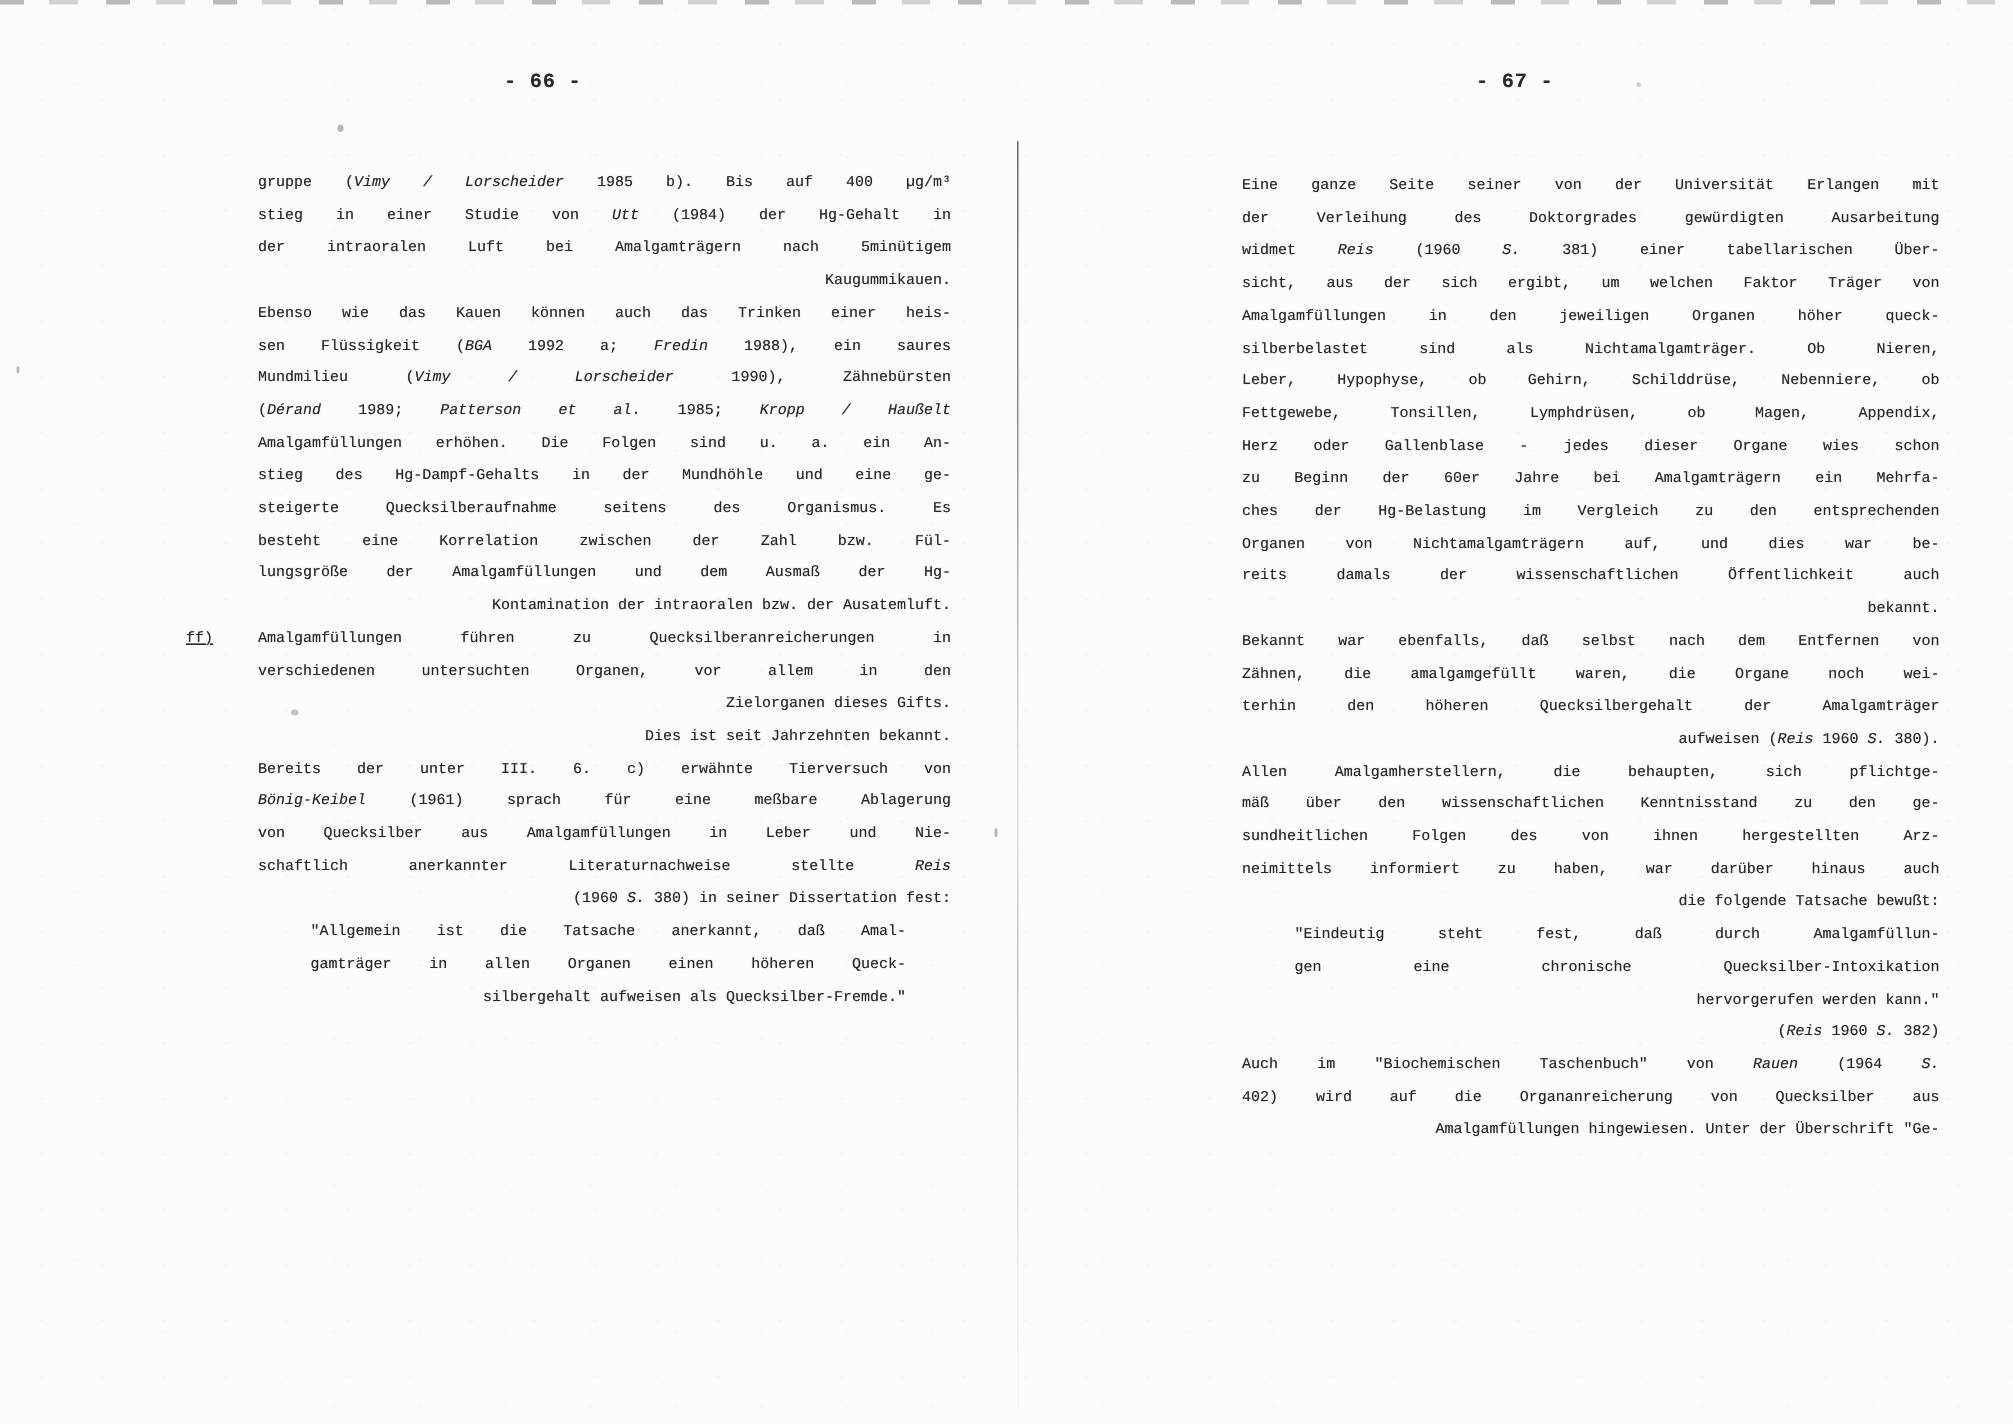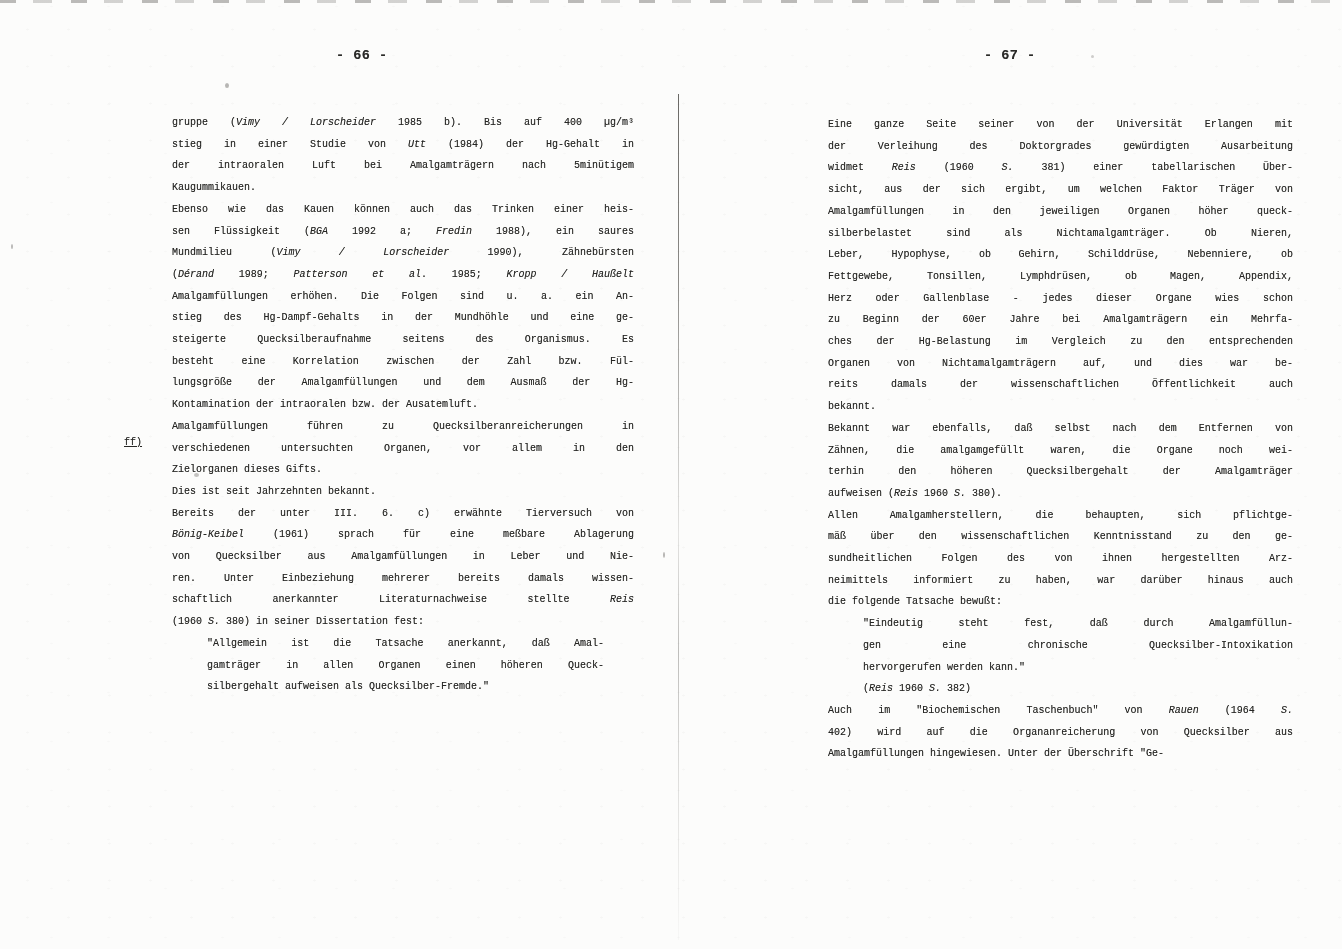--- a/index.html
+++ b/index.html
@@ -44,22 +44,22 @@
     position:absolute;
     font-size:10px;line-height:21.7px;color:#262624;
     text-shadow:0 0 .5px rgba(45,45,42,.5);
   }
   .col-left{left:172px;top:112px;width:462px;}
   .col-right{left:828px;top:114px;width:465px;}
   .block{position:relative;}
   .block + .block{}
   .block.quote{padding-left:35px;}
   .block.quote.narrow{padding-right:30px;}
-  .hang{position:absolute;left:-48px;top:16px;text-decoration:underline;}
-  .line{text-align:left;white-space:normal;}
+  .hang{position:absolute;left:-48px;top:0;text-decoration:underline;}
+  .line{text-align:right;white-space:normal;}
   .line.j{text-align:justify;text-align-last:justify;}
   .line i{font-style:italic;}
   .speck{position:absolute;border-radius:50%;}
   .s1{left:225px;top:83px;width:4px;height:5px;background:rgba(100,98,94,.45);}
   .s2{left:194px;top:473px;width:5px;height:4px;background:rgba(110,108,104,.4);}
   .s3{left:11px;top:244px;width:2px;height:5px;background:rgba(120,118,114,.5);}
   .s4{left:663px;top:552px;width:2px;height:6px;background:rgba(95,93,89,.45);}
   .s5{left:1091px;top:55px;width:3px;height:3px;background:rgba(120,118,114,.35);}
 </style>
 </head>
@@ -97,21 +97,20 @@
         <div class="line j">verschiedenen untersuchten Organen, vor allem in den</div>
         <div class="line">Zielorganen dieses Gifts.</div>
       </div>
       <div class="block paragraph">
         <div class="line">Dies ist seit Jahrzehnten bekannt.</div>
       </div>
       <div class="block paragraph">
         <div class="line j">Bereits der unter III. 6. c) erwähnte Tierversuch von</div>
         <div class="line j"><i>Bönig-Keibel</i> (1961) sprach für eine meßbare Ablagerung</div>
         <div class="line j">von Quecksilber aus Amalgamfüllungen in Leber und Nie-</div>
-        <div class="line j">ren. Unter Einbeziehung mehrerer bereits damals wissen-</div>
         <div class="line j">schaftlich anerkannter Literaturnachweise stellte <i>Reis</i></div>
         <div class="line">(1960 <i>S.</i> 380) in seiner Dissertation fest:</div>
       </div>
       <div class="block quote narrow">
         <div class="line j">"Allgemein ist die Tatsache anerkannt, daß Amal-</div>
         <div class="line j">gamträger in allen Organen einen höheren Queck-</div>
         <div class="line">silbergehalt aufweisen als Quecksilber-Fremde."</div>
       </div>
     </div>
   <div class="col col-right">

